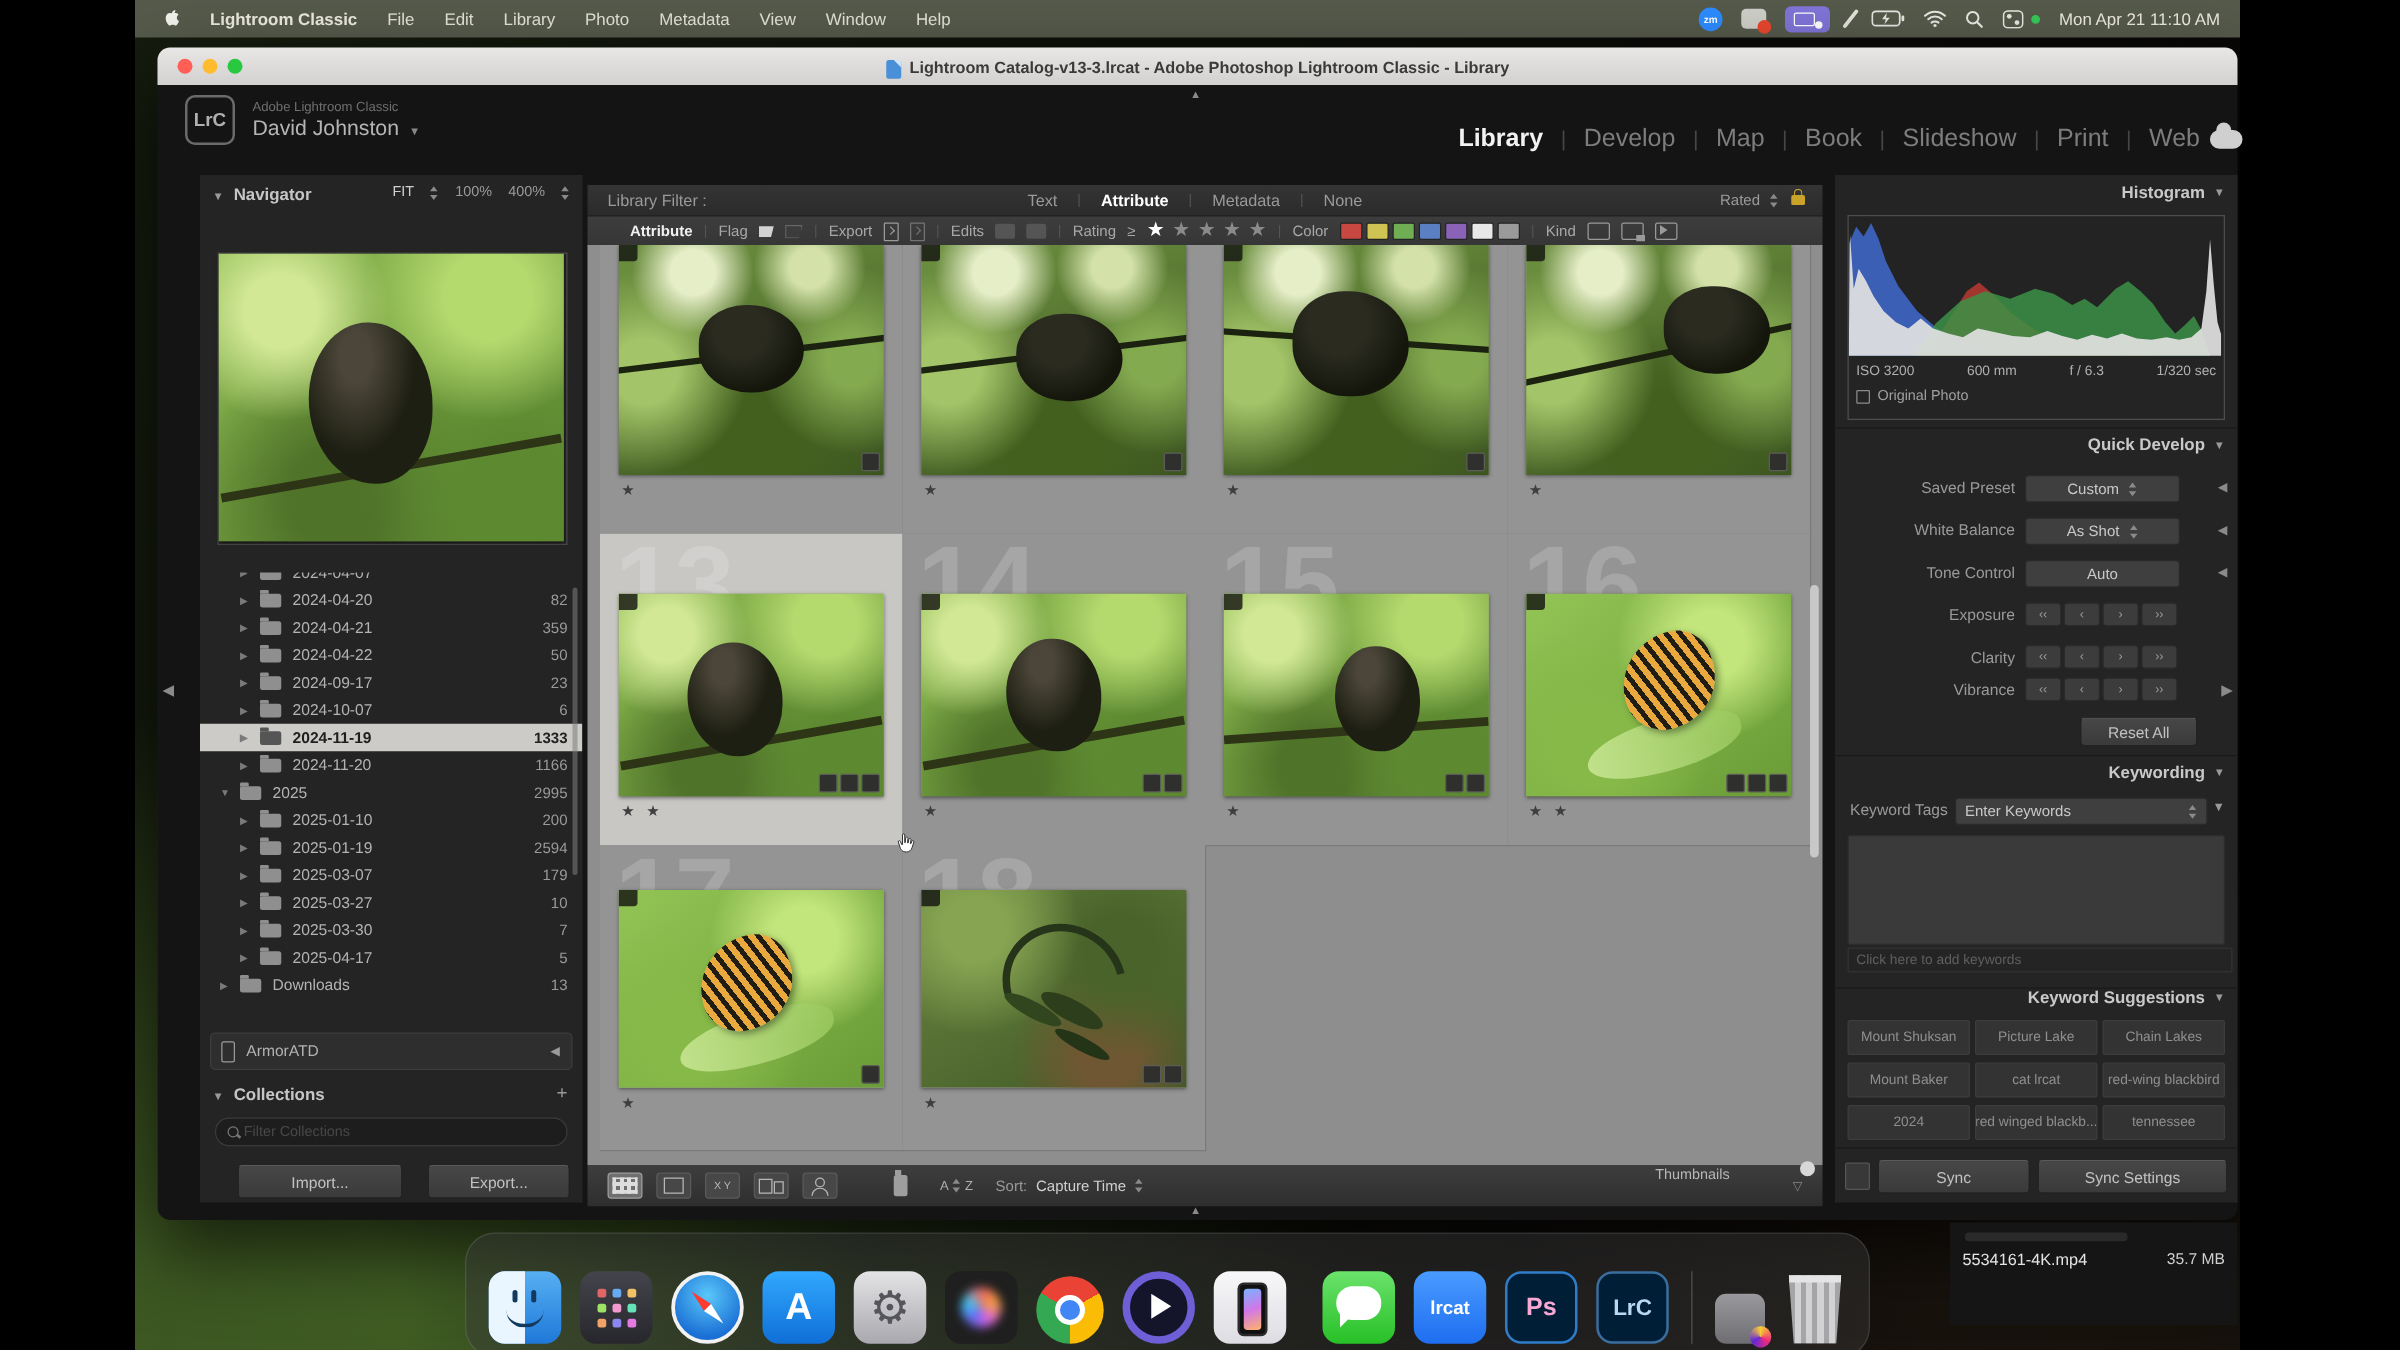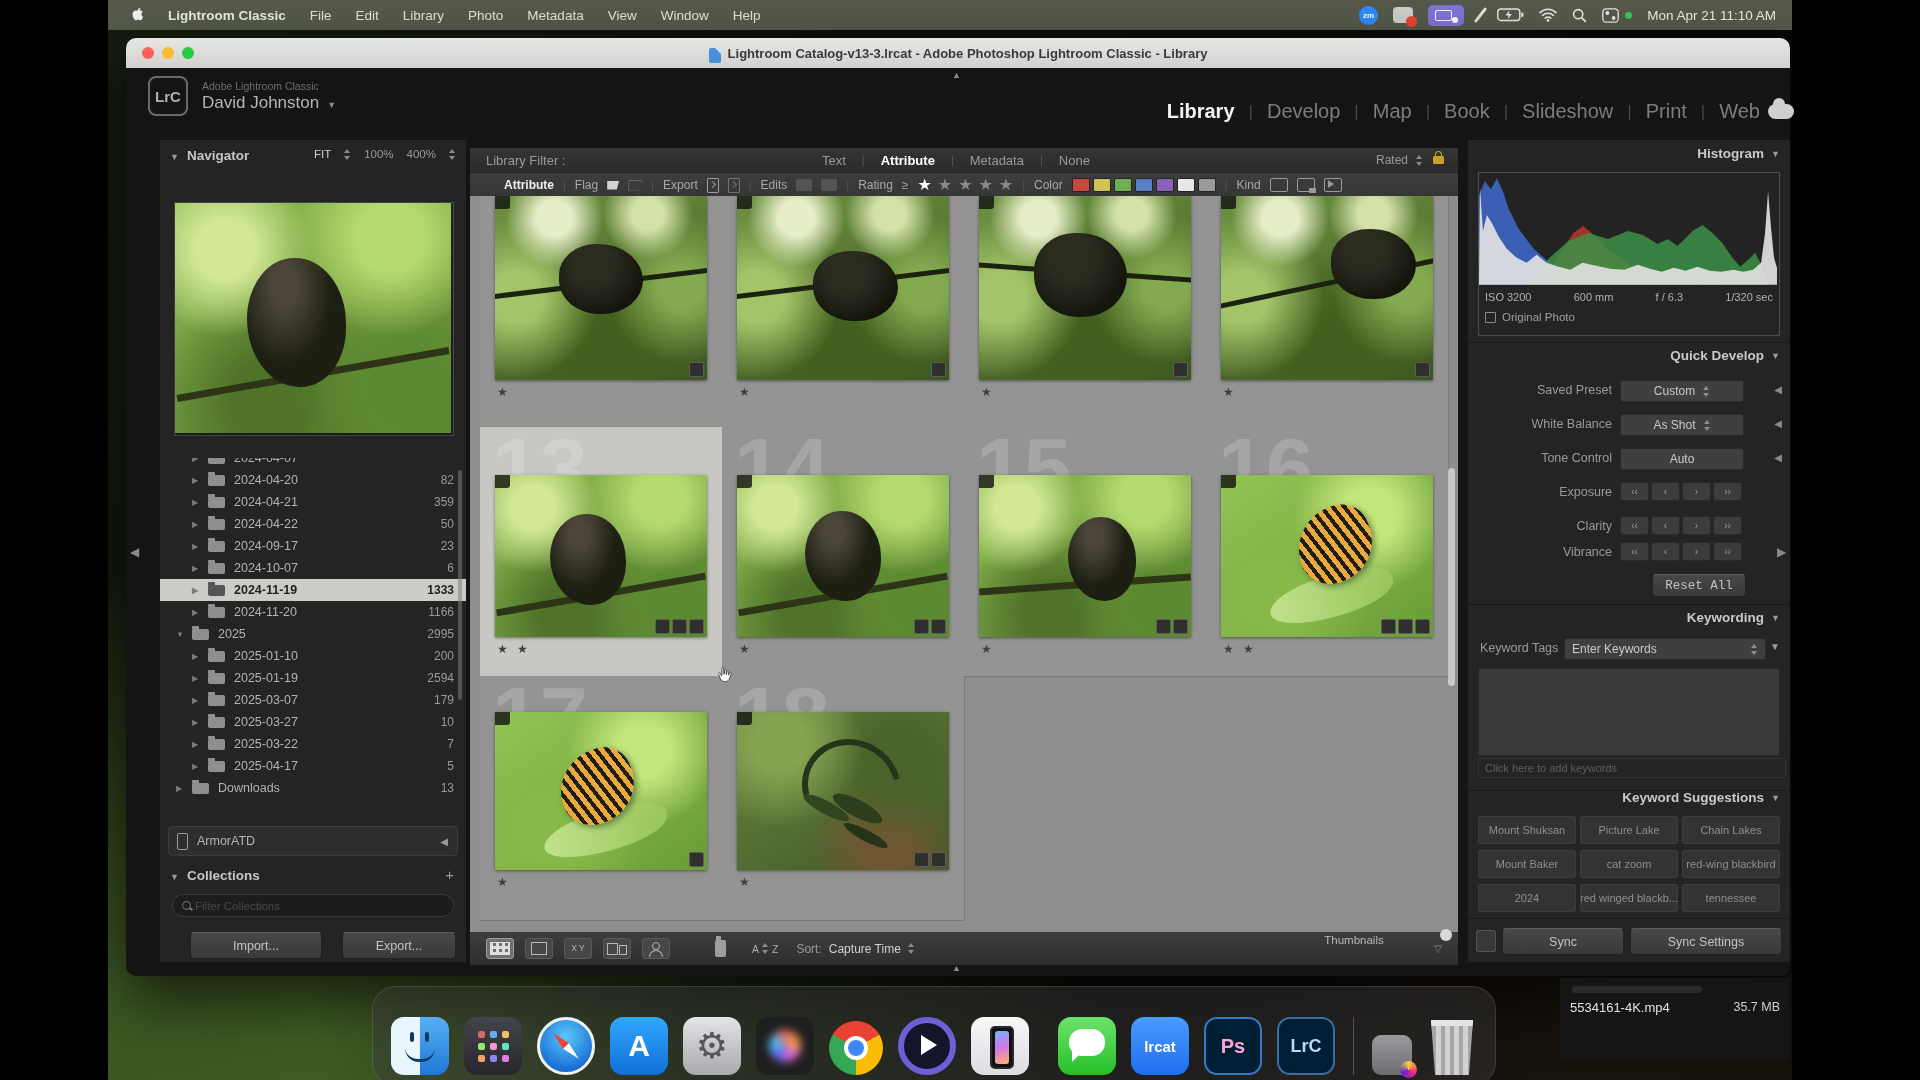--- a/index.html
+++ b/index.html
@@ -206,21 +206,21 @@
   .chk{width:9px;height:9px;border:1.5px solid #8a8a8a;border-radius:1px;}
   .qd-row{position:absolute;left:0;width:322px;height:22px;}
   .qd-label{position:absolute;right:178px;top:3px;color:#9a9a9a;font-size:12.5px;white-space:nowrap;}
   .qd-box{position:absolute;left:152px;top:0;width:122px;height:20px;background:#3f3f3f;border:1px solid #2a2a2a;
     border-radius:3px;color:#c9c9c9;font-size:12px;display:flex;align-items:center;justify-content:center;gap:8px;}
   .qd-side{position:absolute;right:8px;top:4px;color:#8a8a8a;font-size:10px;}
   .qd-steps{position:absolute;left:152px;top:0;display:flex;gap:2px;}
   .qd-step{width:29px;height:19px;background:#3c3c3c;border:1px solid #2a2a2a;border-radius:3px;color:#9a9a9a;
     font-size:10px;line-height:1;padding:0;font-family:inherit;}
   .qd-auto{justify-content:center;align-items:center;}
-  .reset-btn{position:absolute;left:184px;width:92px;height:21px;font-family:Liberation Mono, monospace;}
+  .reset-btn{position:absolute;left:196px;width:92px;height:21px;}
   .kw-label{position:absolute;left:12px;color:#9a9a9a;font-size:12.5px;}
   .kw-box{position:absolute;left:96px;width:186px;height:20px;background:#3f3f3f;border:1px solid #2a2a2a;border-radius:3px;
     color:#c9c9c9;font-size:12px;display:flex;align-items:center;justify-content:space-between;padding:0 7px;}
   .kw-tri{position:absolute;right:10px;color:#9a9a9a;font-size:10px;}
   .kw-area{position:absolute;left:10px;top:528px;width:300px;height:86px;background:#3a3a3a;border:1px solid #2c2c2c;border-radius:2px;}
   .kw-add{position:absolute;left:10px;top:618px;width:300px;height:18px;border:1px solid #333;border-radius:2px;
     color:#5f5f5f;font-size:11px;display:flex;align-items:center;padding-left:6px;}
   .tag-grid{position:absolute;left:10px;top:676px;width:302px;display:grid;grid-template-columns:1fr 1fr 1fr;gap:6px 4px;}
   .tag{height:26px;background:#333;border:1px solid #3d3d3d;border-radius:2px;color:#8f8f8f;font-size:11px;
     display:flex;align-items:center;justify-content:center;overflow:hidden;white-space:nowrap;}
@@ -476,21 +476,21 @@
         </div>
         <div class="folder-row" style="padding-left: 32px;">
           <span class="f-arrow">▶</span>
           <span class="f-icon"></span>
           <span class="f-name">2025-03-27</span>
           <span class="f-count">10</span>
         </div>
         <div class="folder-row" style="padding-left: 32px;">
           <span class="f-arrow">▶</span>
           <span class="f-icon"></span>
-          <span class="f-name">2025-03-22</span>
+          <span class="f-name">2025-03-30</span>
           <span class="f-count">7</span>
         </div>
         <div class="folder-row" style="padding-left: 32px;">
           <span class="f-arrow">▶</span>
           <span class="f-icon"></span>
           <span class="f-name">2025-04-17</span>
           <span class="f-count">5</span>
         </div>
         <div class="folder-row" style="padding-left: 16px;">
           <span class="f-arrow">▶</span>
@@ -792,21 +792,21 @@
     <span class="kw-tri" style="top:501px;">▼</span>
     <div class="kw-area"></div>
     <div class="kw-add">Click here to add keywords</div>
     <div class="divider" style="top:650px;"></div>
     <div class="pnl-hdr-r" style="top:650px;"><span>Keyword Suggestions</span><span class="tri">▼</span></div>
     <div class="tag-grid">
         <span class="tag">Mount Shuksan</span>
         <span class="tag">Picture Lake</span>
         <span class="tag">Chain Lakes</span>
         <span class="tag">Mount Baker</span>
-        <span class="tag">cat zoom</span>
+        <span class="tag">cat lrcat</span>
         <span class="tag">red-wing blackbird</span>
         <span class="tag">2024</span>
         <span class="tag">red winged blackb...</span>
         <span class="tag">tennessee</span>
       </div>
     <div class="divider" style="top:778px;"></div>
     <span class="sync-ic"></span>
     <div class="lr-btn rp-footer-btn" style="left:34px;width:120px;">Sync</div>
     <div class="lr-btn rp-footer-btn" style="left:162px;width:150px;">Sync Settings</div>
   </div>

